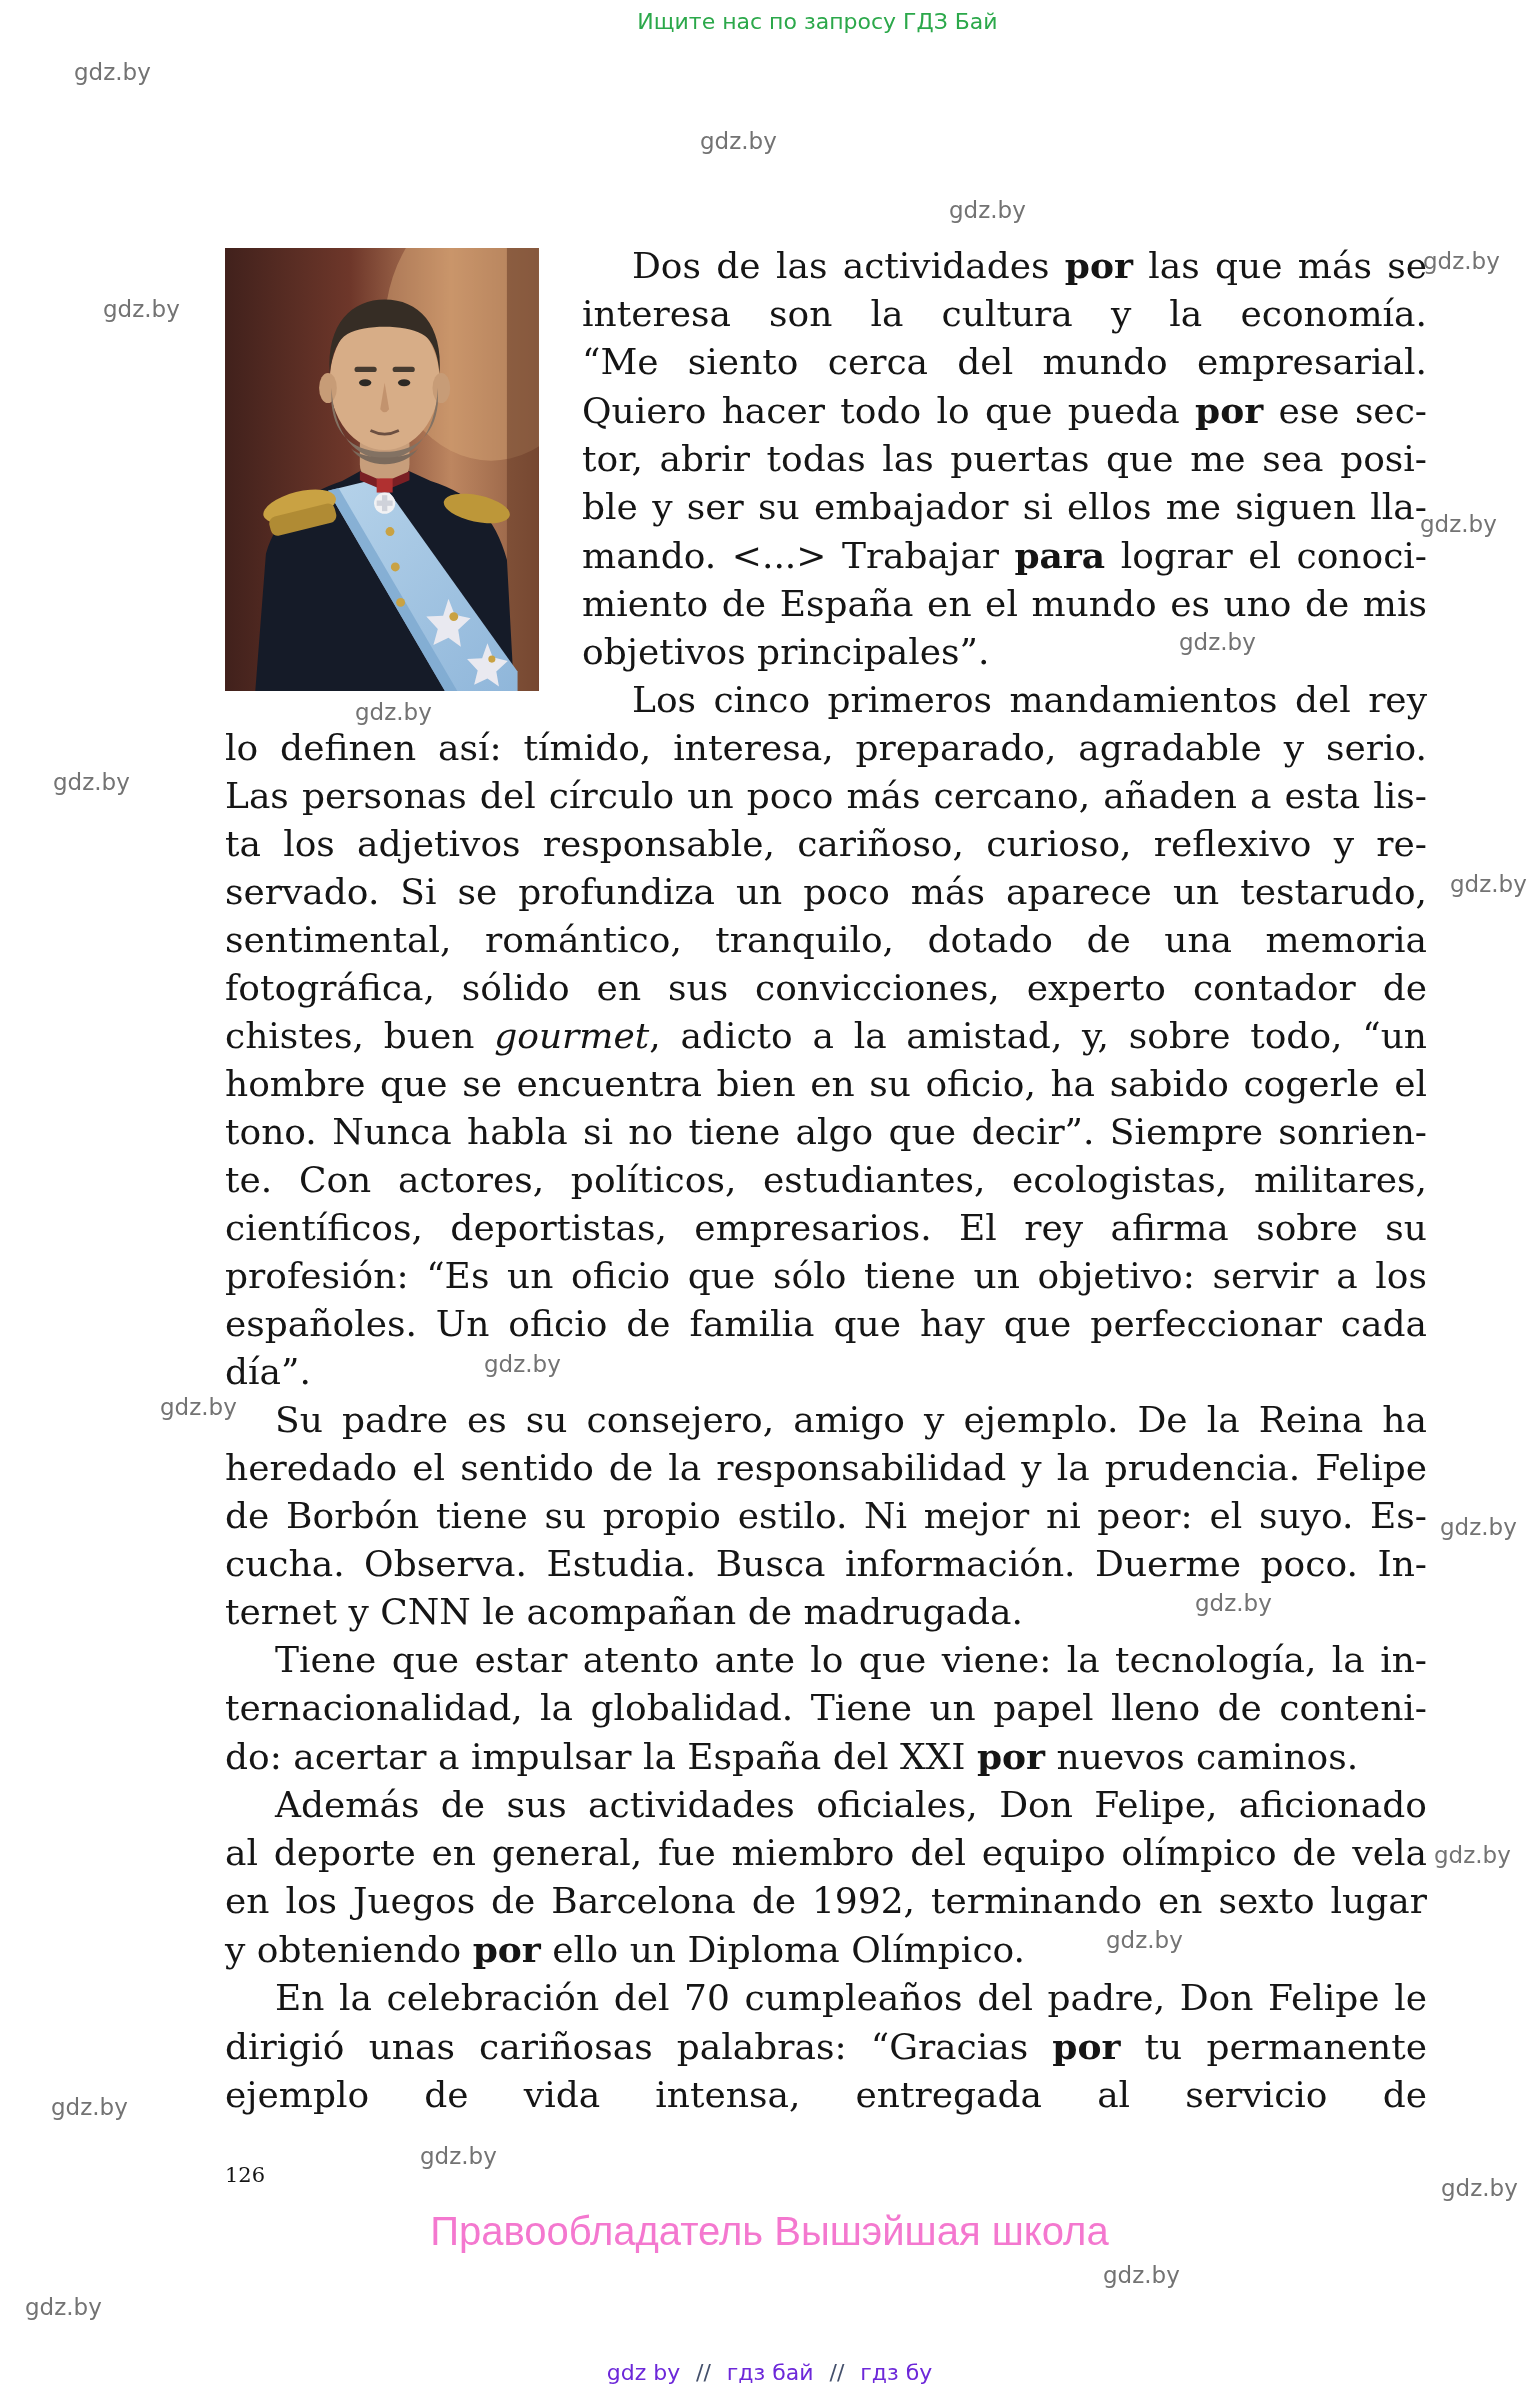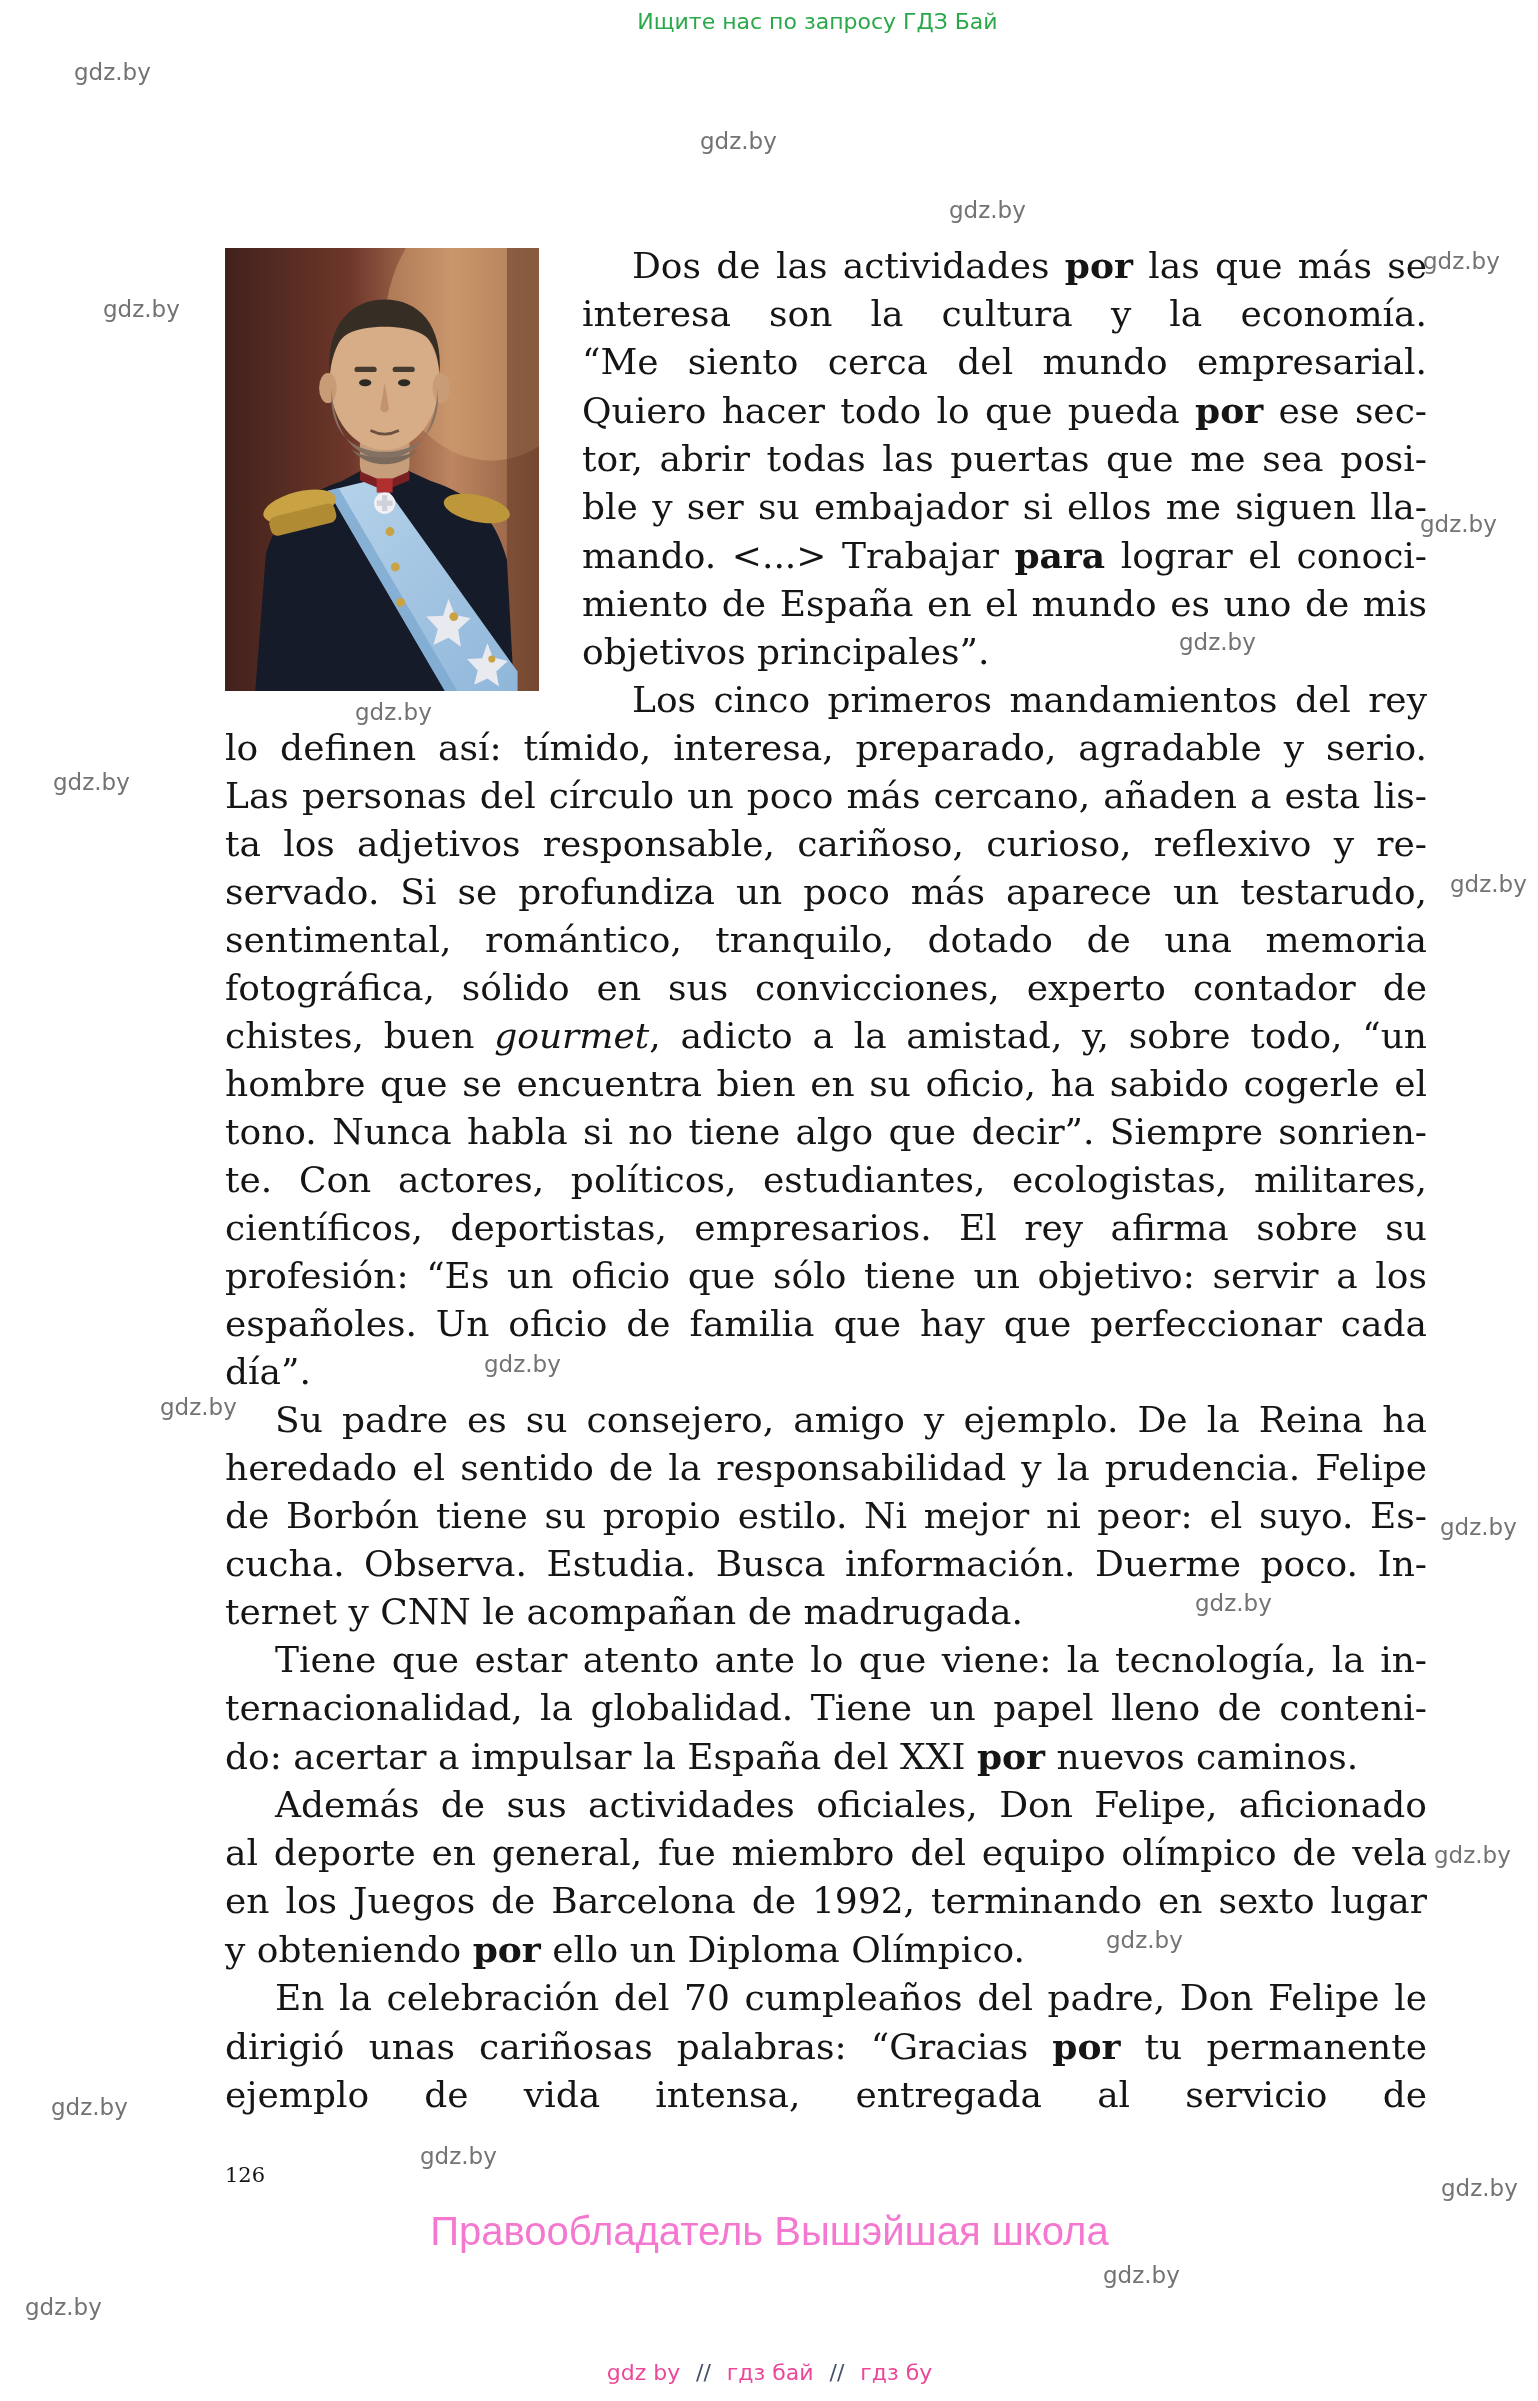--- a/index.html
+++ b/index.html
@@ -52,21 +52,21 @@
     text-align:center;
     font-size:40px;color:#f478cf;
     font-family:Liberation Sans, sans-serif;
   }
   .bottom-links{
     position:absolute;left:0;top:2360px;width:100%;
     text-align:center;
     font-family:"DejaVu Sans","Liberation Sans",sans-serif;
     font-size:22px;
   }
-  .bottom-links a{color:#ec4899;text-decoration:none;cursor:pointer;}
+  .bottom-links a{color:#6d28d9;text-decoration:none;cursor:pointer;}
   .bottom-links .sep{color:#44506b;margin:0 8.9px;}
 </style>
 </head>
 <body>
 
 <div class="page">
 
   <div class="top-banner">Ищите нас по запросу ГДЗ Бай</div>
 
   <span class="watermark" style="left:74px;top:59px">gdz.by</span>

